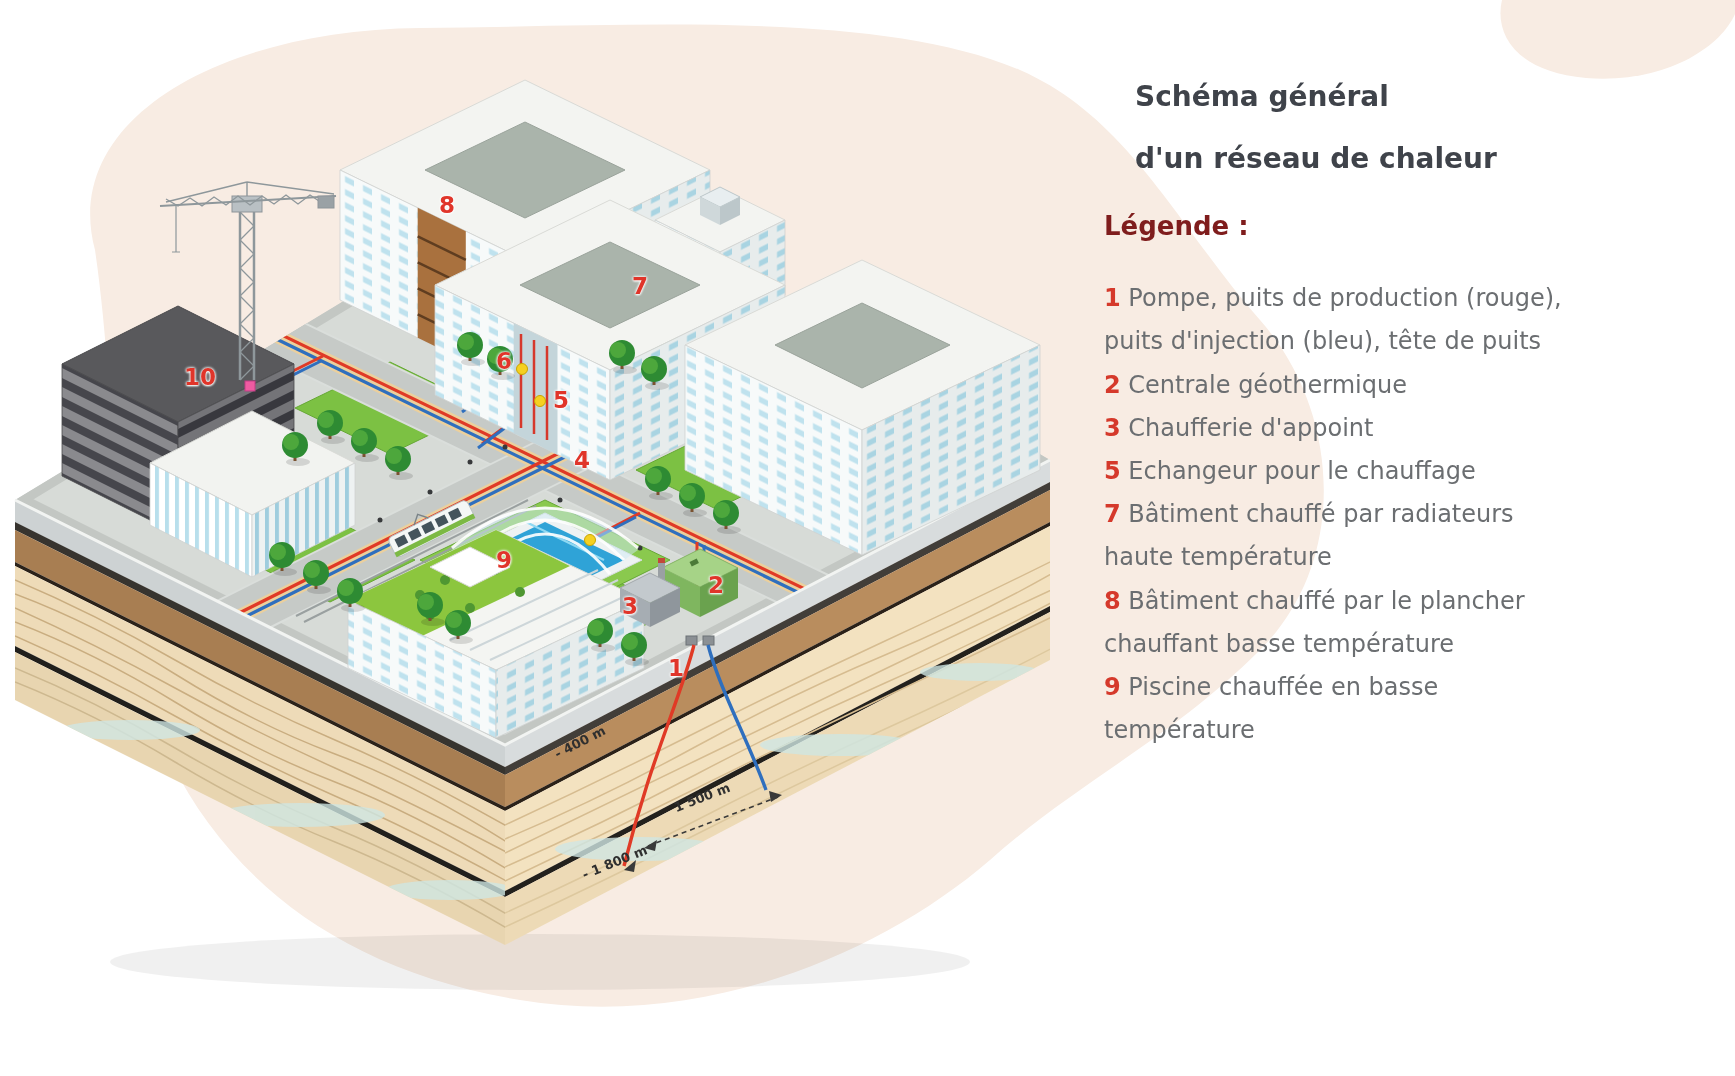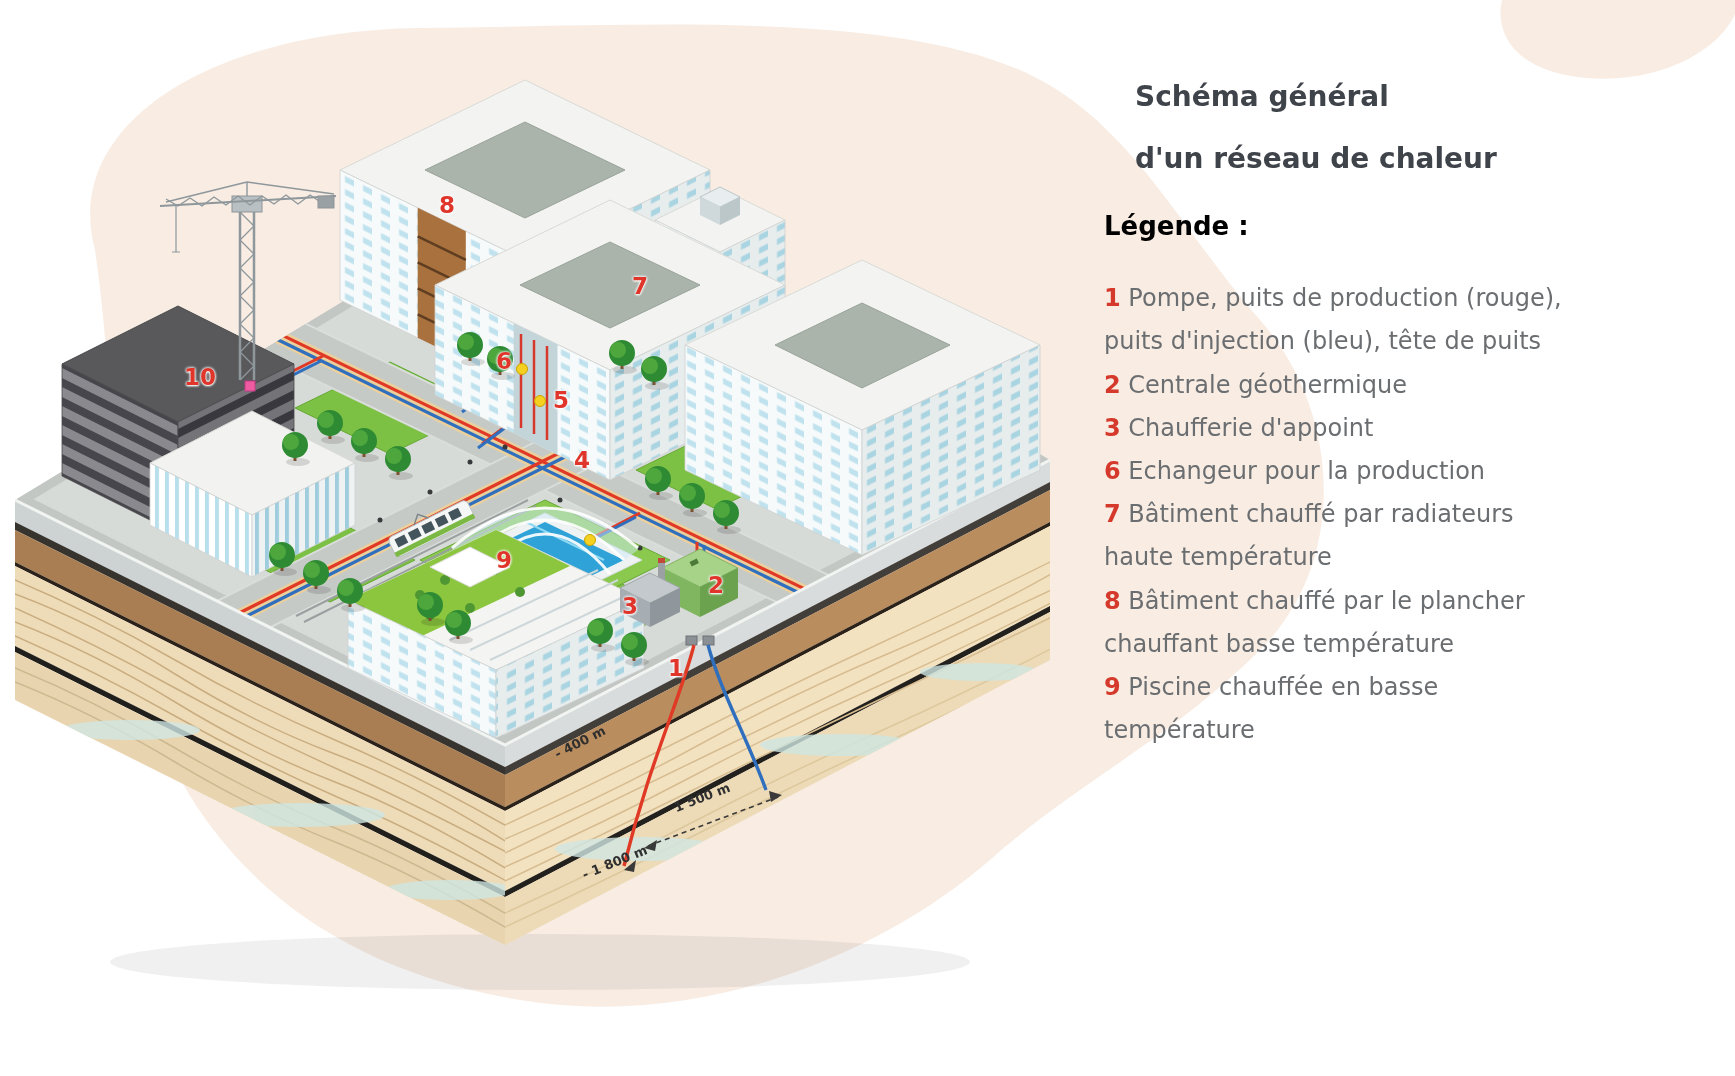--- a/index.html
+++ b/index.html
@@ -2,21 +2,21 @@
 <html><head>
 <meta charset="utf-8">
 <style>
   html,body{margin:0;padding:0;background:#fff;}
   .scene{position:relative;width:1735px;height:1076px;overflow:hidden;
          font-family:"DejaVu Sans","Liberation Sans",sans-serif;}
   .scene svg{position:absolute;left:0;top:0;}
   
   .panel{position:absolute;left:1104px;top:66px;width:474px;}
   .title-line{font-size:28px;font-weight:bold;color:#3f434a;line-height:2.2;margin-left:31px;}
-  .legend-heading{font-size:26px;font-weight:bold;color:#000000;margin-top:22px;margin-bottom:9px;}
+  .legend-heading{font-size:26px;font-weight:bold;color:#7f1d1d;margin-top:22px;margin-bottom:9px;}
   .legend-items{font-size:24px;line-height:1.8;color:#6b6e71;margin-top:36px;}
   .legend-items .num{color:#d5392b;font-weight:bold;}
   
   .marker{position:absolute;transform:translate(-50%,-50%);font-size:23px;font-weight:bold;color:#e0352a;
           text-shadow:0 0 3px #fff,0 0 3px #fff,0 1px 2px rgba(255,255,255,.9);}
   
   .depth{position:absolute;font-size:13px;font-weight:bold;color:#2f2f2f;transform-origin:left top;}
   .d400{transform:rotate(-27deg);}
   .d1500{transform:rotate(-21deg);}
   .d1800{transform:rotate(-22deg);}
@@ -377,20 +377,20 @@
 <span class="depth d1800" style="left:580px;top:868px;">- 1 800 m</span>
 
 <div class="panel">
   <div class="title-line">Schéma général</div>
   <div class="title-line">d'un réseau de chaleur</div>
   <div class="legend-heading">Légende :</div>
   <div class="legend-items">
     <div class="item"><span class="num">1</span> <span>Pompe, puits de production (rouge), puits d'injection (bleu), tête de puits</span></div>
     <div class="item"><span class="num">2</span> <span>Centrale géothermique</span></div>
     <div class="item"><span class="num">3</span> <span>Chaufferie d'appoint</span></div>
-    <div class="item"><span class="num">6</span> <span>Echangeur pour la production</span></div>
+    <div class="item"><span class="num">5</span> <span>Echangeur pour le chauffage</span></div>
     <div class="item"><span class="num">7</span> <span>Bâtiment chauffé par radiateurs haute température</span></div>
     <div class="item"><span class="num">8</span> <span>Bâtiment chauffé par le plancher chauffant basse température</span></div>
     <div class="item"><span class="num">9</span> <span>Piscine chauffée en basse température</span></div>
   </div>
 </div>
 
 </div>
 
 </body></html>

